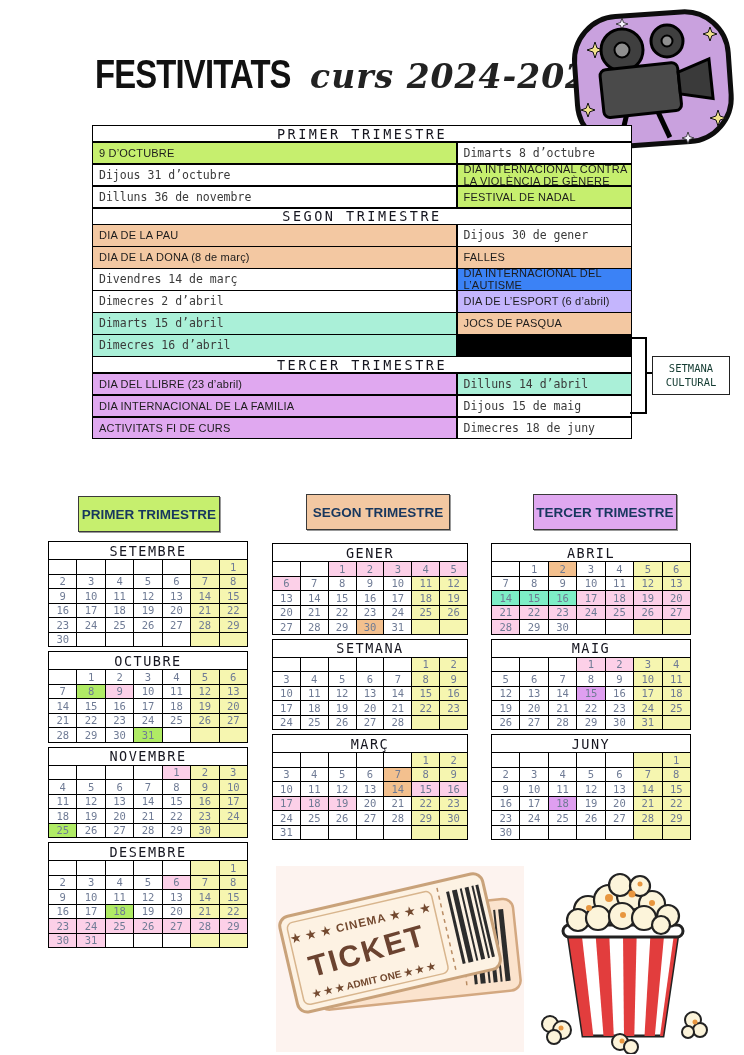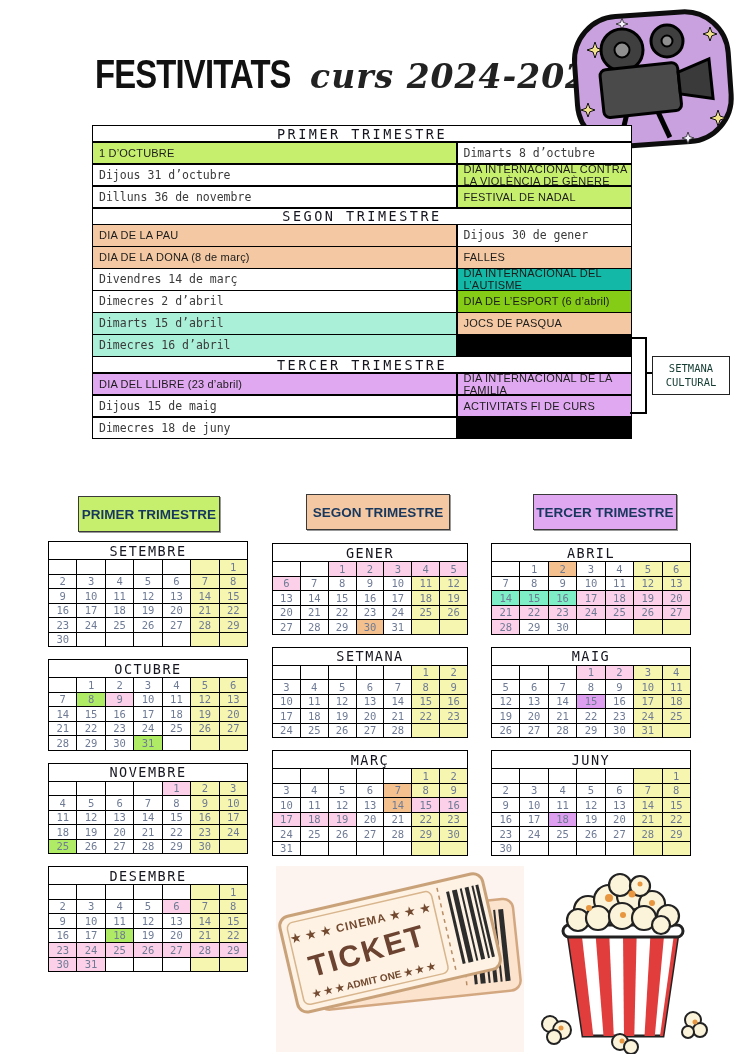--- a/index.html
+++ b/index.html
@@ -32,21 +32,21 @@
                font-family:"DejaVu Sans Mono",monospace;font-size:10.5px;line-height:1.25;color:#143c32;}
 
   
   .tri-btn{position:absolute;height:34px;border:1.8px solid #3a3a3a;display:flex;align-items:center;
            justify-content:center;font-weight:700;font-size:13.5px;color:#17375e;box-shadow:1px 1px 0 #999;}
   .tri-btn.b1{left:78px;top:496px;width:140px;}
   .tri-btn.b2{left:306px;top:494px;width:142px;}
   .tri-btn.b3{left:533px;top:494px;width:142px;}
 
   
-  .cal-col{position:absolute;display:flex;flex-direction:column;gap:12px;}
+  .cal-col{position:absolute;display:flex;flex-direction:column;gap:4px;}
   .cal-col.g1{left:48px;top:541px;width:200px;}
   .cal-col.g2{left:272px;top:543px;width:196px;}
   .cal-col.g3{left:491px;top:543px;width:200px;}
   .cal{border:1.6px solid #000;background:#000;}
   .cal-title{background:#fff;height:17px;display:flex;align-items:center;justify-content:center;
              font-family:"DejaVu Sans Mono",monospace;font-size:13.5px;letter-spacing:1.5px;color:#15151f;
              border-bottom:1px solid #000;}
   .cal-grid{display:grid;grid-template-columns:repeat(7,1fr);gap:1px;background:#000;}
   .cal-cell{background:#fff;height:13.5px;display:flex;align-items:center;justify-content:center;
             font-family:"DejaVu Sans Mono",monospace;font-size:10.5px;color:#6f7b95;}
@@ -89,40 +89,41 @@
         <rect x="34" y="60" width="78" height="48" rx="6" fill="#4a4a4a" stroke="#000" stroke-width="3"></rect>
         <polygon points="112,70 144,60 144,100 112,92" fill="#3a3a3a" stroke="#000" stroke-width="3"></polygon>
         <line x1="56" y1="108" x2="47" y2="134" stroke="#000" stroke-width="5"></line>
         <line x1="88" y1="108" x2="97" y2="134" stroke="#000" stroke-width="5"></line>
       </g>
     </g>
   </svg>
 
   <div class="schedule">
       <div class="sch-header">PRIMER TRIMESTRE</div>
-      <div class="sch-cell sch-event" style="background: rgb(198, 239, 110);">1 D’OCTUBRE</div>
+      <div class="sch-cell sch-event" style="background: rgb(198, 239, 110);">9 D’OCTUBRE</div>
       <div class="sch-cell sch-date">Dimarts 8 d’octubre</div>
       <div class="sch-cell sch-date">Dijous 31 d’octubre</div>
       <div class="sch-cell sch-event" style="background: rgb(198, 239, 110);">DIA INTERNACIONAL CONTRA LA VIOLÈNCIA DE GÈNERE</div>
       <div class="sch-cell sch-date">Dilluns 36 de novembre</div>
       <div class="sch-cell sch-event" style="background: rgb(198, 239, 110);">FESTIVAL DE NADAL</div>
       <div class="sch-header">SEGON TRIMESTRE</div>
       <div class="sch-cell sch-event" style="background: rgb(243, 200, 162);">DIA DE LA PAU</div>
       <div class="sch-cell sch-date">Dijous 30 de gener</div>
       <div class="sch-cell sch-event" style="background: rgb(243, 200, 162);">DIA DE LA DONA (8 de març)</div>
       <div class="sch-cell sch-event" style="background: rgb(243, 200, 162);">FALLES</div>
       <div class="sch-cell sch-date">Divendres 14 de març</div>
-      <div class="sch-cell sch-event" style="background: #14b8a6;">DIA INTERNACIONAL DEL L’AUTISME</div>
+      <div class="sch-cell sch-event" style="background: #3b82f6;">DIA INTERNACIONAL DEL L’AUTISME</div>
       <div class="sch-cell sch-date">Dimecres 2 d’abril</div>
-      <div class="sch-cell sch-event" style="background: #84cc16;">DIA DE L’ESPORT (6 d’abril)</div>
+      <div class="sch-cell sch-event" style="background: #c4b5fd;">DIA DE L’ESPORT (6 d’abril)</div>
       <div class="sch-cell sch-date" style="background: rgb(170, 240, 216);">Dimarts 15 d’abril</div>
       <div class="sch-cell sch-event" style="background: rgb(243, 200, 162);">JOCS DE PASQUA</div>
       <div class="sch-cell sch-date" style="background: rgb(170, 240, 216);">Dimecres 16 d’abril</div>
       <div class="sch-header">TERCER TRIMESTRE</div>
       <div class="sch-cell sch-event" style="background: rgb(224, 168, 240);">DIA DEL LLIBRE (23 d’abril)</div>
+      <div class="sch-cell sch-date" style="background: rgb(170, 240, 216);">Dilluns 14 d’abril</div>
       <div class="sch-cell sch-event" style="background: rgb(224, 168, 240);">DIA INTERNACIONAL DE LA FAMILIA</div>
       <div class="sch-cell sch-date">Dijous 15 de maig</div>
       <div class="sch-cell sch-event" style="background: rgb(224, 168, 240);">ACTIVITATS FI DE CURS</div>
       <div class="sch-cell sch-date">Dimecres 18 de juny</div>
     </div>
 
   <div class="bracket"></div>
   <div class="bracket-stub"></div>
   <div class="setmana-box">SETMANA CULTURAL</div>
 

